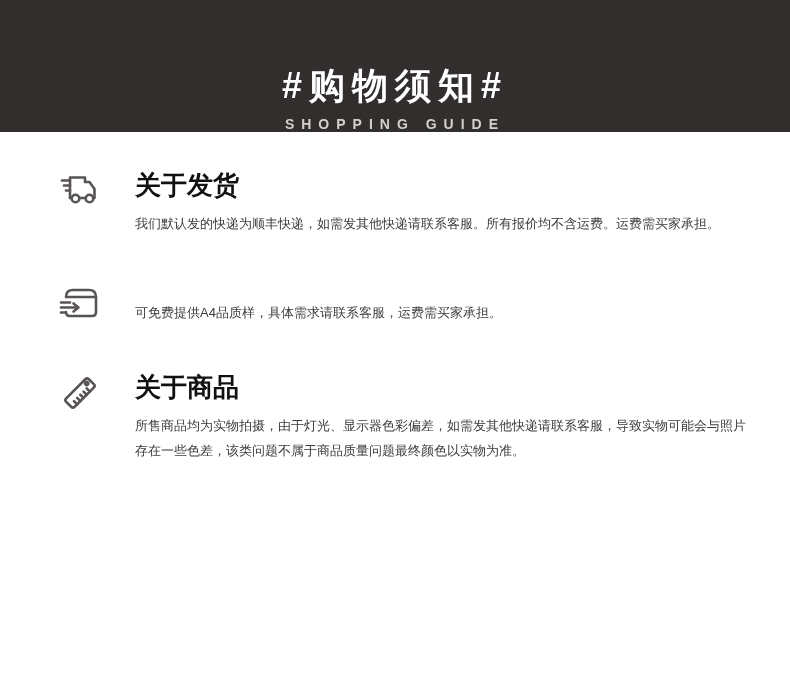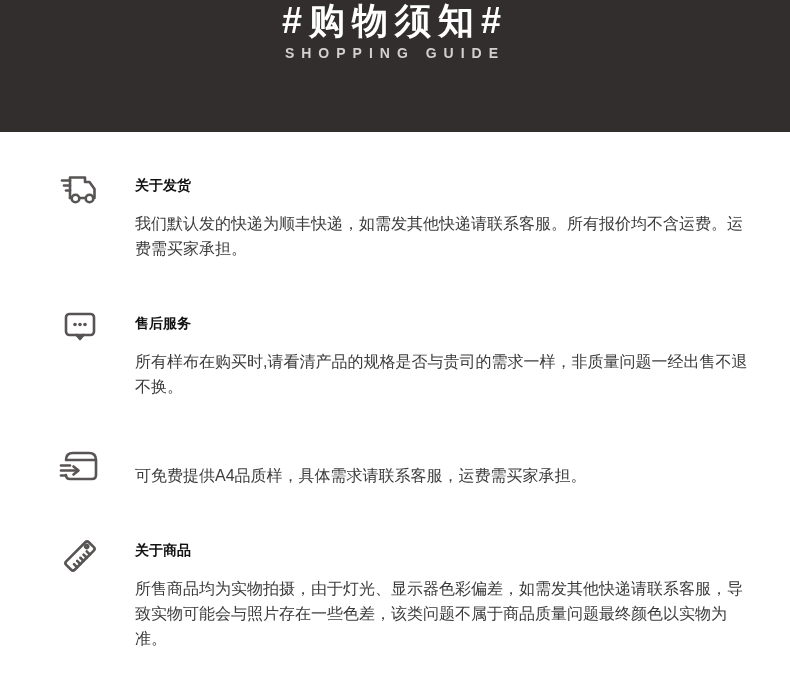--- a/index.html
+++ b/index.html
@@ -9,32 +9,33 @@
     font-family: "Liberation Sans", "DejaVu Sans", sans-serif;
     overflow: hidden;
   }
   .page { width: 790px; height: 689px; }
 
   
   .banner {
     width: 100%; height: 132px;
     background: #322E2D;
     display: flex; flex-direction: column;
-    align-items: center; justify-content: flex-start;
+    align-items: center; justify-content: flex-end;
+    padding-top: 24px;
   }
   .banner-title {
     color: #ffffff;
     font-size: 36px;
     font-weight: 700;
     letter-spacing: 7px;
     line-height: 42px;
     white-space: nowrap;
   }
   .banner-subtitle {
-    margin-top: 3px;
+    margin-top: 9px;
     color: #d3d0cf;
     font-size: 14px;
     font-weight: 600;
     letter-spacing: 7px;
     white-space: nowrap;
   }
 
   
   .content {
     padding: 40px 35px 0 58px;
@@ -47,29 +48,29 @@
   }
   .section:last-child { margin-bottom: 0; }
   .section-icon {
     grid-column: 1; grid-row: 1 / span 2;
     width: 44px; height: 44px;
     margin-top: -4px;
   }
   .section-icon svg { width: 44px; height: 44px; display: block; }
   .section-title {
     grid-column: 2; grid-row: 1;
-    font-size: 14px;
+    font-size: 26px;
     font-weight: 700;
     color: #111111;
     line-height: 26px;
     margin-bottom: 13px;
   }
   .section-body {
     grid-column: 2; grid-row: 2;
-    font-size: 16px;
+    font-size: 13px;
     color: #3b3b3b;
     line-height: 25px;
     max-width: 622px;
   }
   .ico {
     fill: none;
     stroke: #595454;
     stroke-width: 2.6;
     stroke-linecap: round;
     stroke-linejoin: round;
@@ -100,37 +101,20 @@
             <path d="M21.5 27 H27.5"></path>
             <circle cx="17.5" cy="27.5" r="3.8"></circle>
             <circle cx="31.5" cy="27.5" r="3.8"></circle>
           </g>
         </svg>
       </div>
       <div class="section-title">关于发货</div>
       <div class="section-body">我们默认发的快递为顺丰快递，如需发其他快递请联系客服。所有报价均不含运费。运费需买家承担。</div>
     </div>
 
-    <div class="section">
-      <div class="section-icon">
-        <svg viewBox="0 0 44 38">
-          <g class="ico">
-            <rect x="8" y="5" width="28" height="21" rx="3.5"></rect>
-            <path d="M18.5 26 L22 30 L25.5 26" fill="#595454"></path>
-          </g>
-          <g class="ico-fill">
-            <circle cx="17" cy="15.5" r="1.8"></circle>
-            <circle cx="22" cy="15.5" r="1.8"></circle>
-            <circle cx="27" cy="15.5" r="1.8"></circle>
-          </g>
-        </svg>
-      </div>
-      <div class="section-title">售后服务</div>
-      <div class="section-body">所有样布在购买时,请看清产品的规格是否与贵司的需求一样，非质量问题一经出售不退不换。</div>
-    </div>
 
     <div class="section">
       <div class="section-icon">
         <svg viewBox="0 0 44 38">
           <g class="ico">
             <path d="M8 13 Q8 6 15 6 H31 Q38 6 38 13 V28 Q38 32 34 32 H12 Q8 32 8 28"></path>
             <path d="M8.5 13 H37.5"></path>
             <path d="M3 18.5 H12"></path>
             <path d="M3 23.5 H19"></path>
             <path d="M15.5 19.5 L20.5 23.5 L15.5 27.5"></path>

